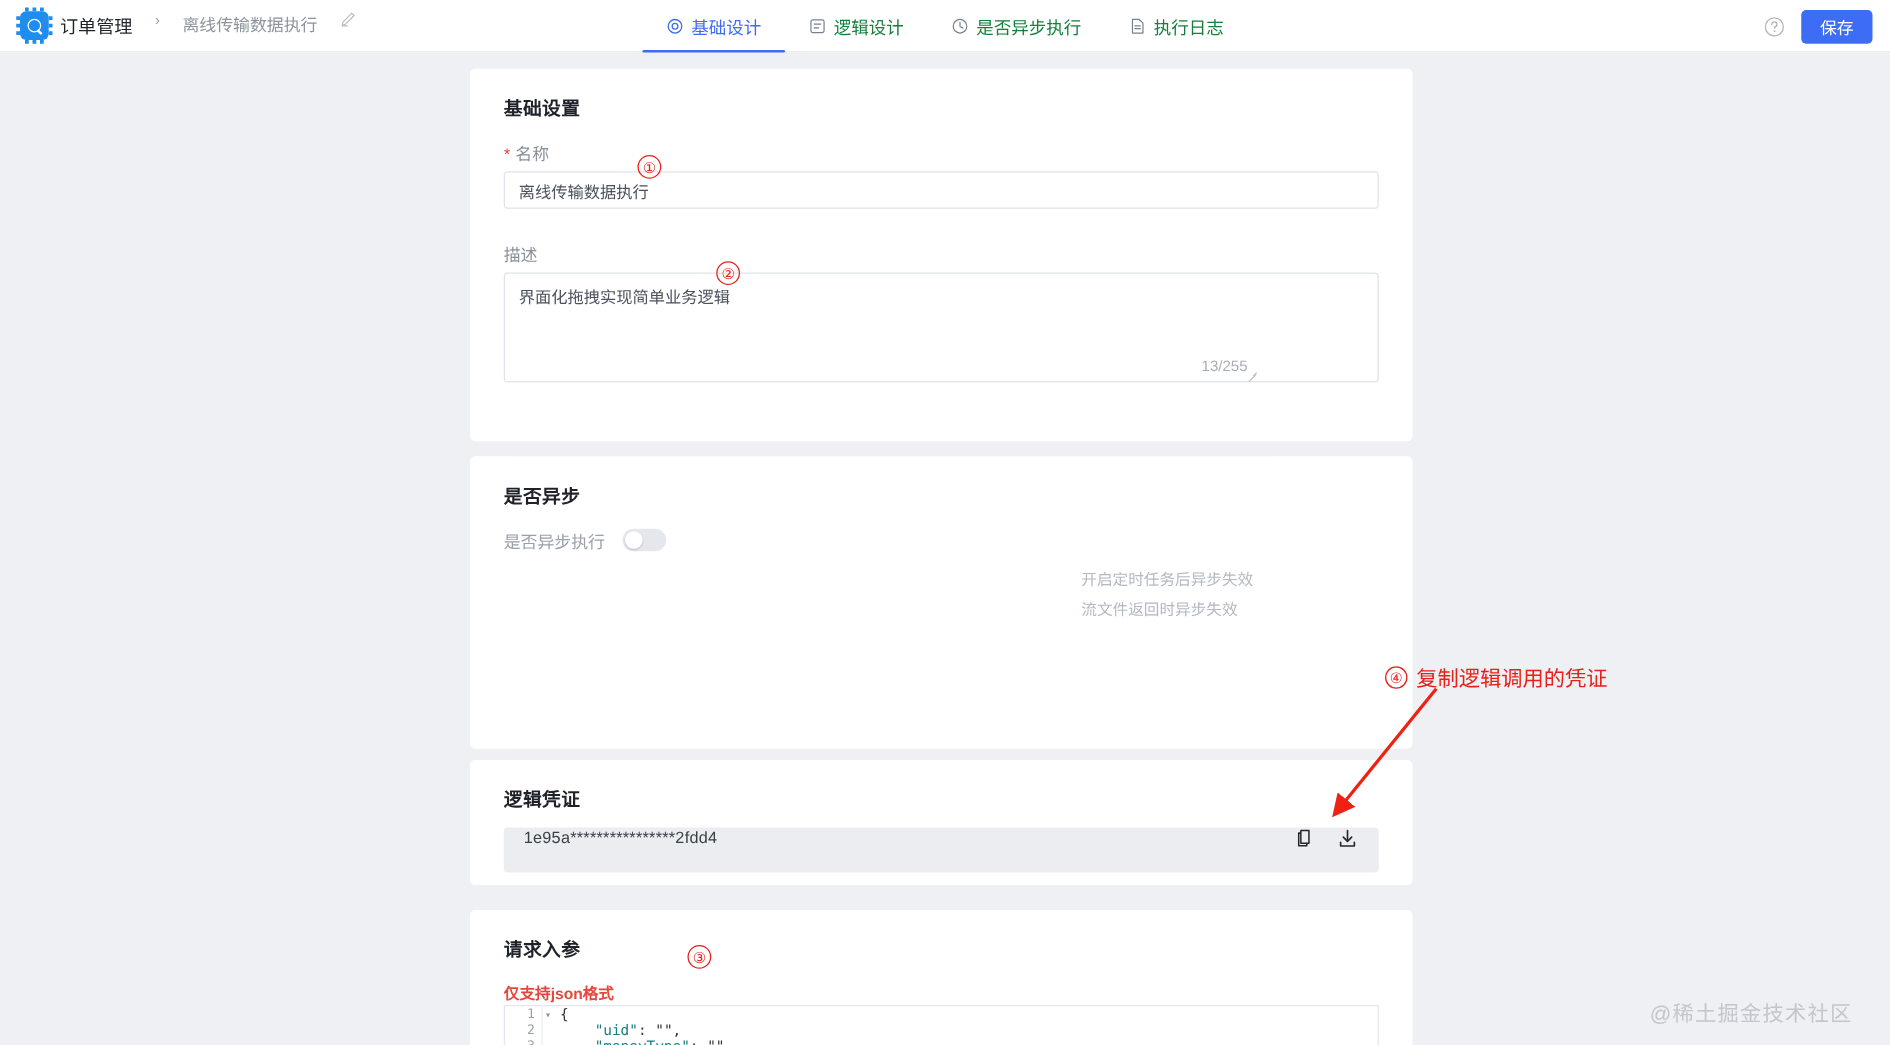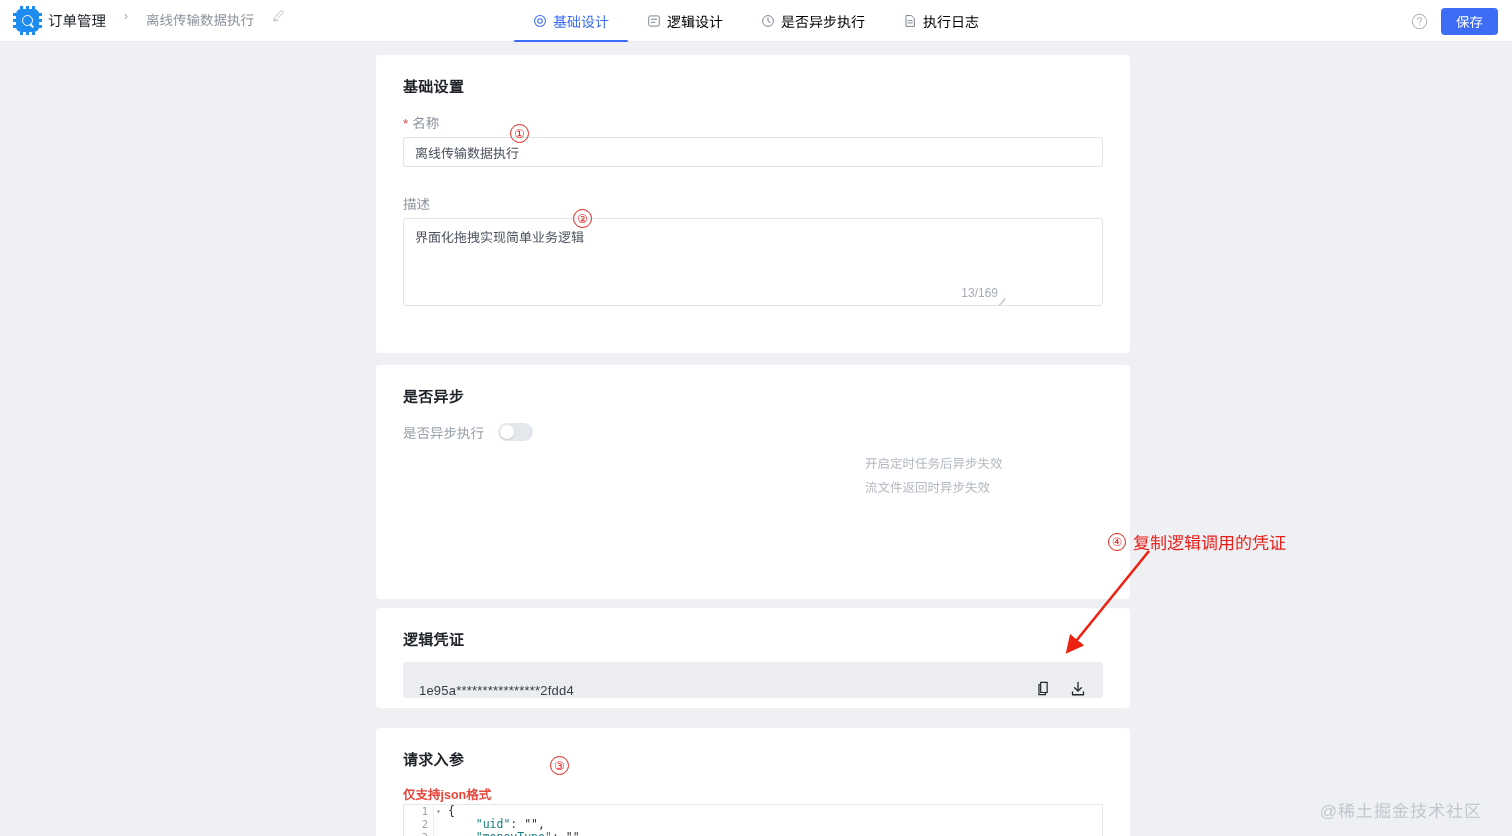--- a/index.html
+++ b/index.html
@@ -45,21 +45,21 @@
   .pencil-icon { margin-left: 9px; display: inline-flex; opacity: .55; cursor: pointer; }
 
   .tabs {
     position: absolute; left: 0; right: 0; top: 0;
     height: 42px;
     display: flex; align-items: stretch; justify-content: center; gap: 0;
   }
   .tab {
     display: flex; align-items: center; gap: 6px;
     height: 42px; padding: 0 19px;
-    font-size: 14px; color: #000000;
+    font-size: 14px; color: #15803d;
     cursor: pointer; position: relative;
   }
   .tab.active { color: #3d6cf5; }
   .tab.active::after {
     content: ""; position: absolute; left: 0px; right: 0px; bottom: 0;
     height: 2.5px; background: #3d6cf5; border-radius: 2px;
   }
   .tab svg { display: block; }
 
   .topright {
@@ -145,21 +145,21 @@
   }
   .async-hint { position: absolute; left: 489px; font-size: 12.5px; color: #b3b9c2; }
 
   
   #card-cred { top: 566px; height: 100px; }
   #card-cred .card-title { position: absolute; left: 27px; top: 20px; }
   .cred-bar {
     position: absolute; left: 27px; top: 54px;
     width: 700px; height: 36px;
     background: #ebedf0; border-radius: 3px;
-    display: flex; align-items: flex-end; padding: 0 16px;
+    display: flex; align-items: flex-start; padding: 0 16px;
   }
   .cred-text { font-size: 13px; color: #3a4049; flex: 1; letter-spacing: .2px; }
   .cred-actions { display: flex; align-items: center; gap: 16px; }
   .icon-btn { cursor: pointer; display: flex; align-items: center; }
 
   
   #card-params { top: 686px; height: 160px; }
   #card-params .card-title { position: absolute; left: 27px; top: 20px; }
   .json-warn {
     position: absolute; left: 27px; top: 56px;
@@ -290,21 +290,21 @@
 
       <div class="field-label" style="left:27px; top:57px;">
         <span class="req-star">*</span><span>名称</span>
       </div>
       <input class="text-input" style="top: 82px;" value="离线传输数据执行">
 
       <div class="field-label" style="left:27px; top:138px;">描述</div>
 
       <div class="ta-wrap">
         <textarea class="text-area" style="">界面化拖拽实现简单业务逻辑</textarea>
-        <span class="ta-count">13/169</span>
+        <span class="ta-count">13/255</span>
         <span class="ta-grip"></span>
       </div>
     </div>
 
     <div class="card" id="card-async">
       <div class="card-title">是否异步</div>
       <div class="async-row">
         <span class="async-label">是否异步执行</span>
         <span class="toggle">
             <span class="knob"></span>

